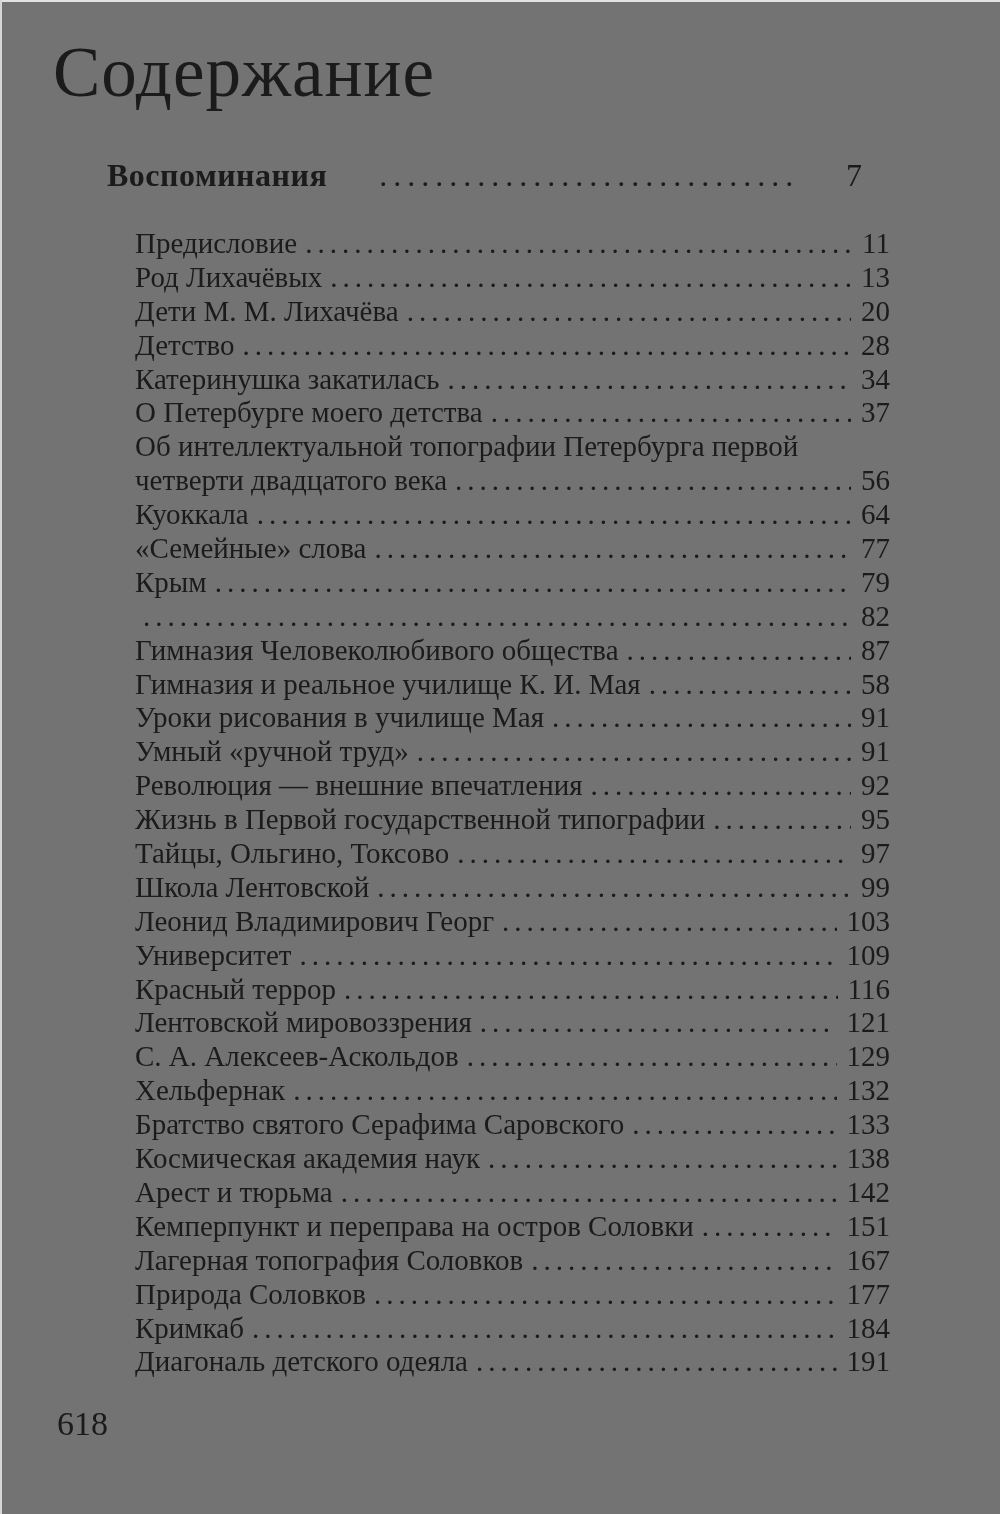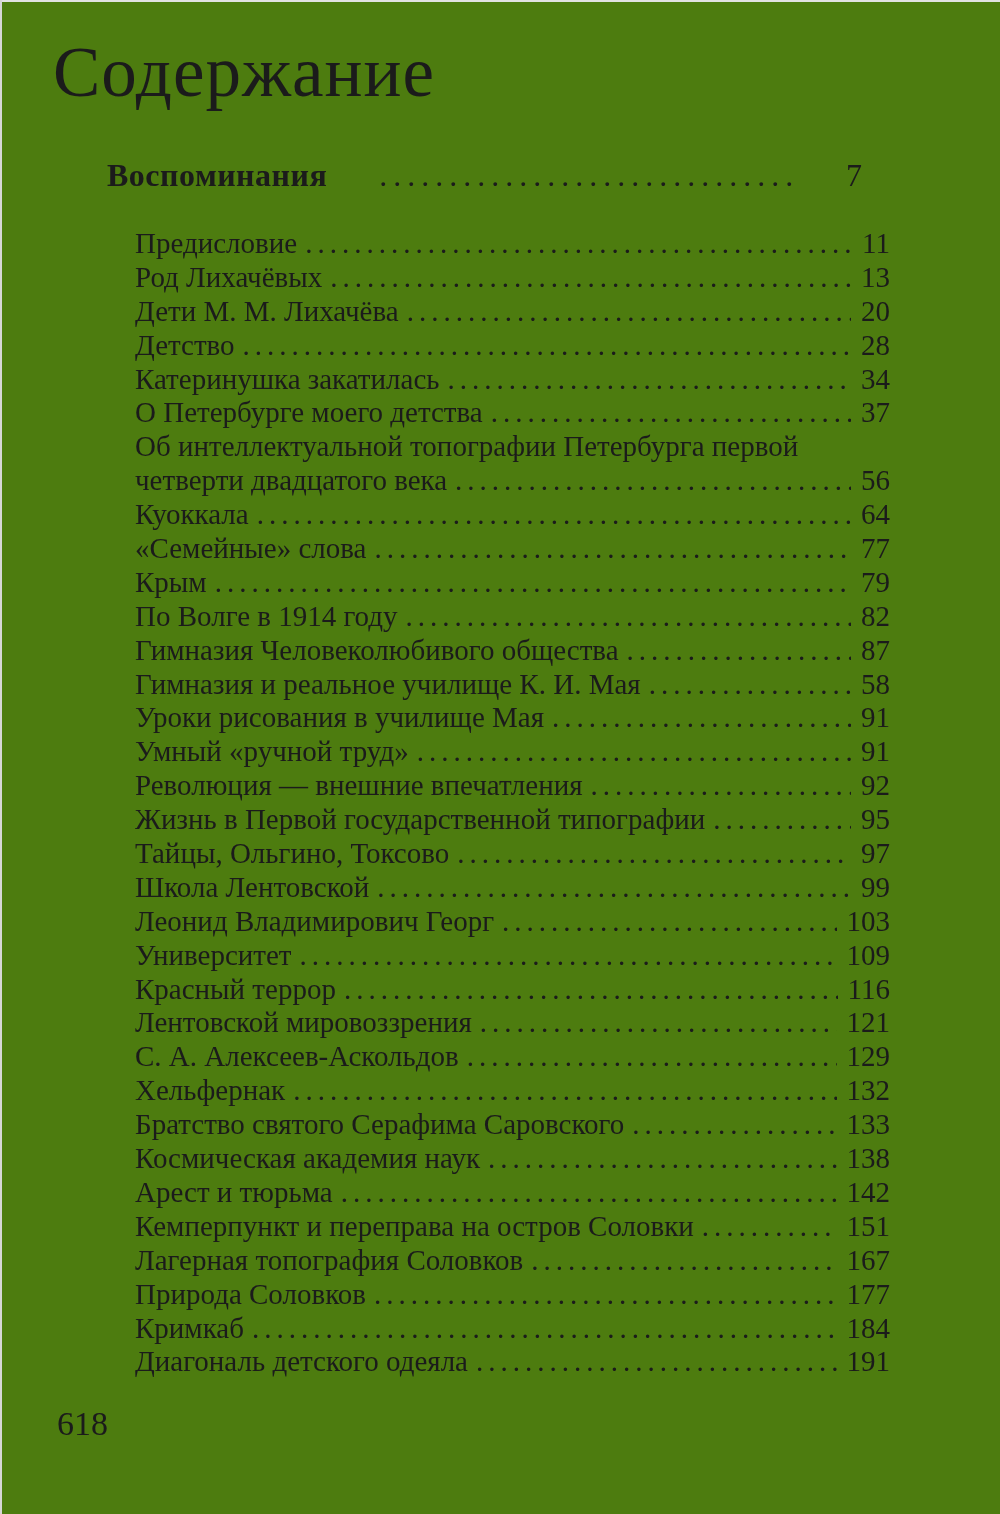--- a/index.html
+++ b/index.html
@@ -4,21 +4,21 @@
 <style>
   html, body {
     margin: 0;
     padding: 0;
     background: #ffffff;
   }
   .page {
     position: relative;
     width: 1000px;
     height: 1514px;
-    background: #4d7c0f;
+    background: #737373;
     overflow: hidden;
     font-family: "Liberation Serif", "DejaVu Serif", serif;
     color: #1b1b1b;
   }
   .edge-top {
     position: absolute;
     left: 0; top: 0;
     width: 100%; height: 2px;
     background: #e2e2e2;
   }
@@ -175,21 +175,20 @@
     <span class="pg">77</span>
   </div>
 
   <div class="row">
     <span class="t">Крым</span>
     <span class="leader">........................................................................................................................</span>
     <span class="pg">79</span>
   </div>
 
   <div class="row">
-    <span class="t">По Волге в 1914 году</span>
     <span class="leader">........................................................................................................................</span>
     <span class="pg">82</span>
   </div>
 
   <div class="row">
     <span class="t">Гимназия Человеколюбивого общества</span>
     <span class="leader">........................................................................................................................</span>
     <span class="pg">87</span>
   </div>
 

